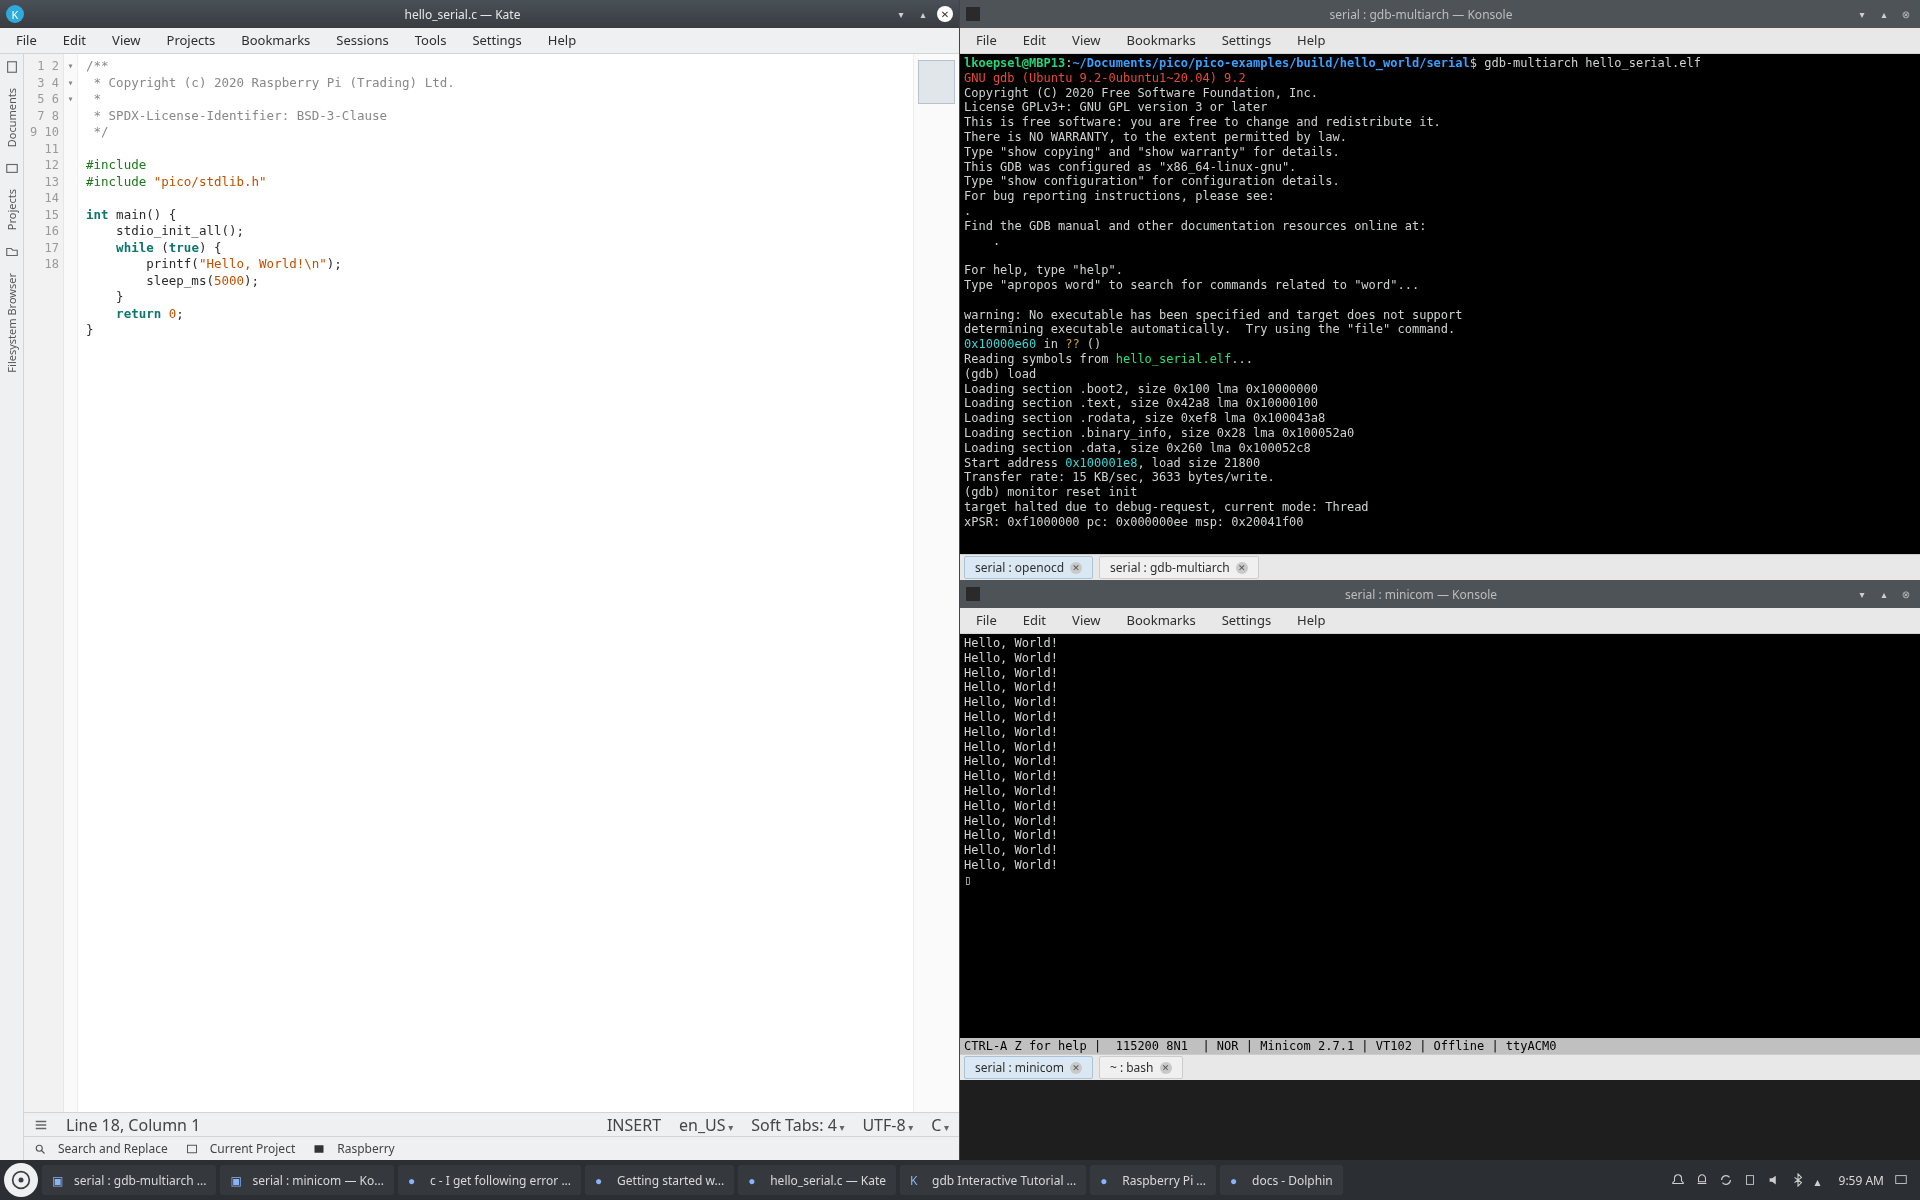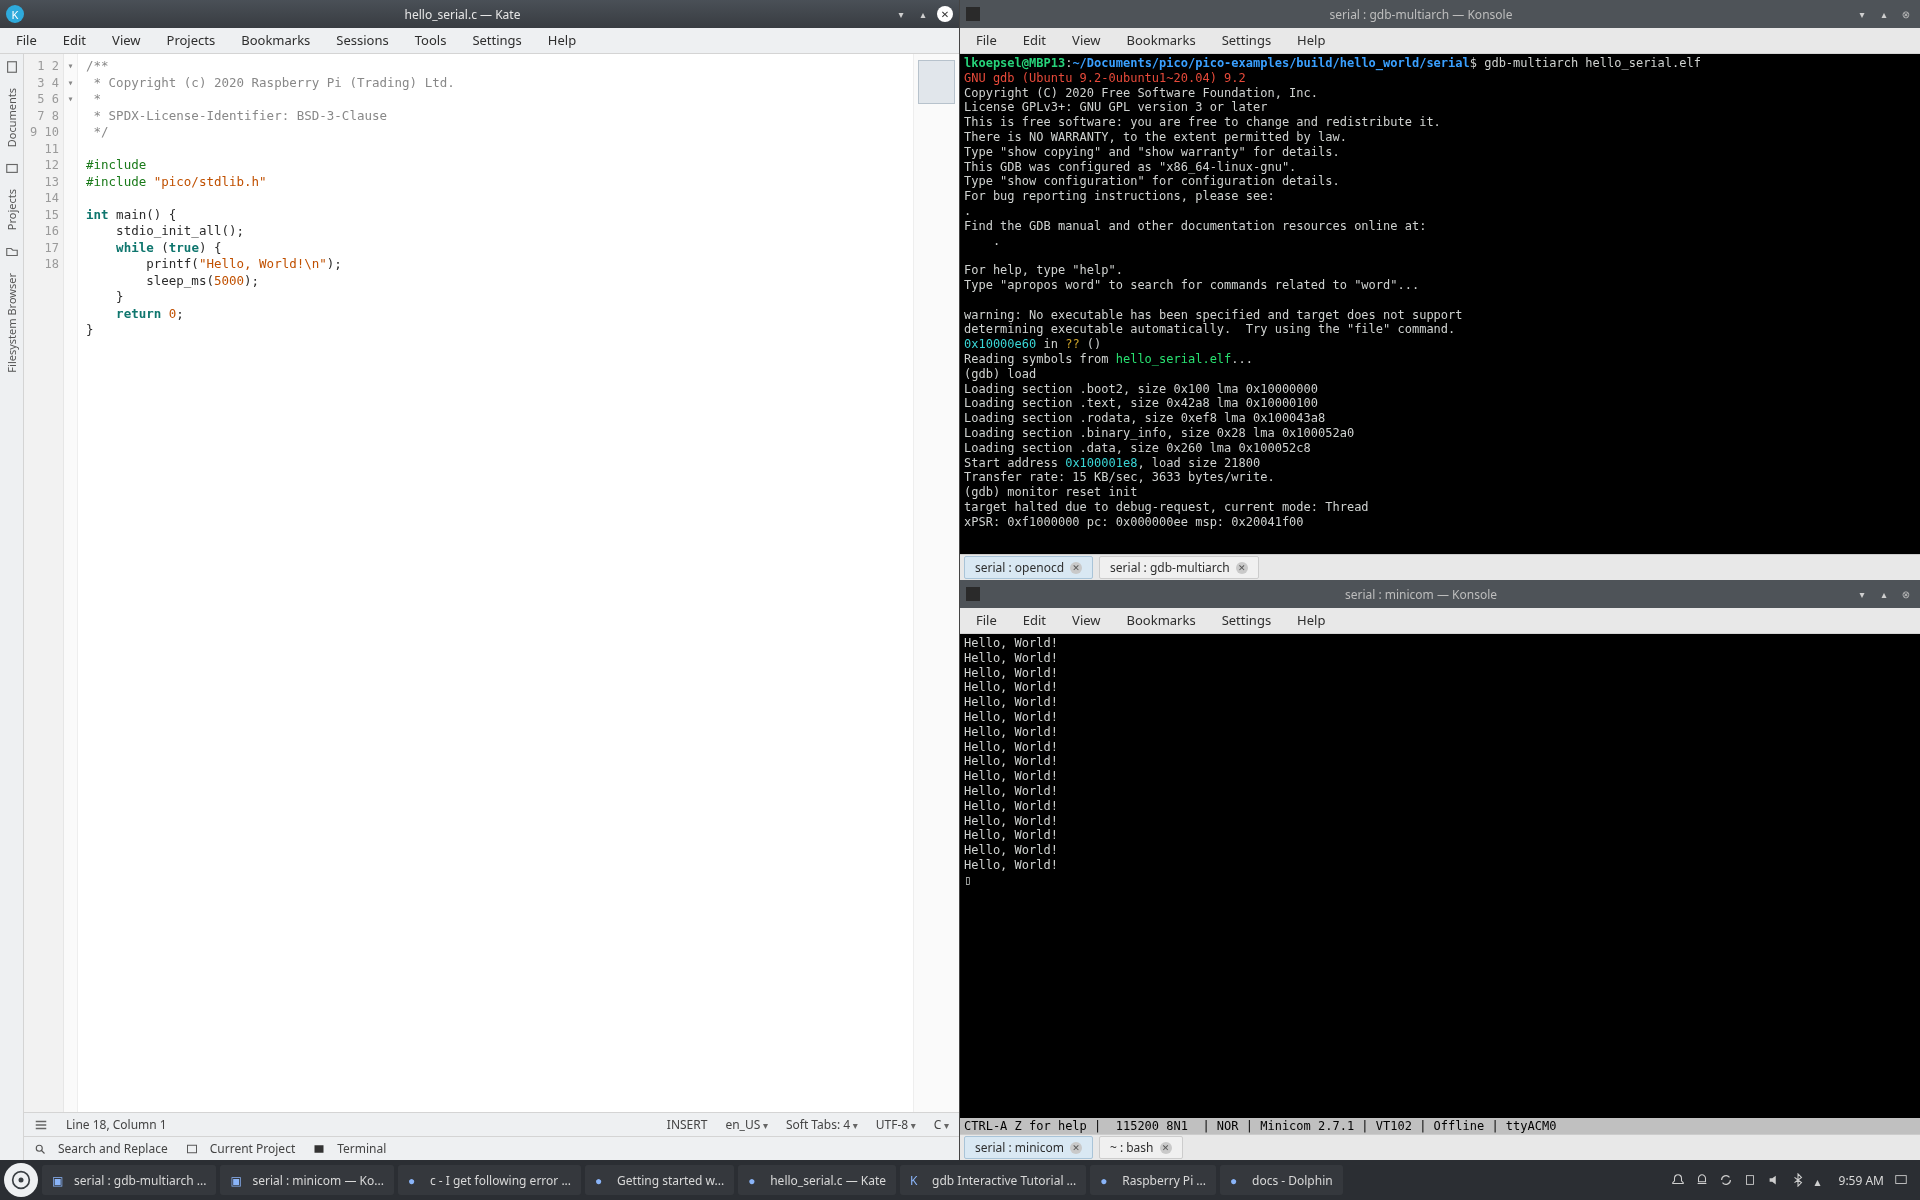--- a/index.html
+++ b/index.html
@@ -37,21 +37,21 @@
 .minimap { width: 46px; background: #fafafa; border-left: 1px solid #eee; position: relative; }
 .minimap .thumb { position: absolute; top: 6px; left: 4px; right: 4px; height: 44px; background: #e1e6eb; border: 1px solid #b7c2cc; }
 
 .kw { color: #0f766e; font-weight: bold; }
 .pre { color: #1a7a1a; }
 .str { color: #c05000; }
 .inc { color: #c05000; }
 .num { color: #c05000; }
 .cmt { color: #888; }
 
-.statusbar { height: 24px; background: #eef0f2; border-top: 1px solid #d4d4d4; display: flex; align-items: center; padding: 0 10px; font-size: 12px; color: #444; gap: 18px; }
+.statusbar { height: 24px; background: #eef0f2; border-top: 1px solid #d4d4d4; display: flex; align-items: center; padding: 0 10px; font-size: 16px; color: #444; gap: 18px; }
 .statusbar .grow { flex: 1; }
 .sb-drop::after { content: " \25BE"; color: #666; font-size: 10px; }
 
 .bottombar { height: 24px; background: #eef0f2; border-top: 1px solid #d4d4d4; display: flex; align-items: center; padding: 0 10px; font-size: 12px; color: #444; gap: 18px; }
 .bb-item { display: flex; align-items: center; gap: 12px; }
 .bb-ico { width: 12px; height: 12px; display: inline-block; }
 
 
 .konsole-gdb { position: absolute; left: 960px; top: 0; width: 960px; height: 580px; background: #1b1b1b; display: flex; flex-direction: column; }
 .titlebar-inactive { background: #4e5358; color: #bdbdbd; }
@@ -63,21 +63,21 @@
 .p-yellow { color: #cfa52a; }
 .p-host { color: #27d37a; font-weight: bold; }
 .p-path { color: #3aa0ff; font-weight: bold; }
 
 .konsole-tabs { height: 26px; background: #e8e8e8; border-top: 1px solid #ccc; display: flex; align-items: center; padding: 0 4px; gap: 6px; }
 .kt-tab { background: #d9e8f3; border: 1px solid #a9c4d8; padding: 2px 10px; font-size: 12px; border-radius: 2px; display: flex; align-items: center; gap: 6px; }
 .kt-tab.inactive { background: #f0f0f0; border-color: #ccc; }
 .kt-x { width: 12px; height: 12px; border-radius: 50%; background: #c9c9c9; color: #555; font-size: 9px; display: flex; align-items: center; justify-content: center; }
 
 
-.konsole-mini { position: absolute; left: 960px; top: 580px; width: 960px; height: 580px; background: #1b1b1b; display: flex; flex-direction: column; }
+.konsole-mini { position: absolute; left: 960px; top: 580px; width: 960px; height: 500px; background: #1b1b1b; display: flex; flex-direction: column; }
 .mini-status { background: #c0c0c0; color: #000; font-size: 12px; padding: 1px 4px; white-space: pre; }
 
 
 .taskbar { position: absolute; left: 0; bottom: 0; width: 1920px; height: 40px; background: #2b2e33; display: flex; align-items: center; padding: 0 4px; gap: 4px; color: #d8d8d8; font-size: 12px; }
 .start { width: 34px; height: 34px; border-radius: 50%; background: #eef0f2; display: flex; align-items: center; justify-content: center; color: #3a3f44; font-weight: bold; }
 .task { display: flex; align-items: center; gap: 6px; padding: 4px 10px; background: rgba(255,255,255,0.05); border-radius: 3px; max-width: 230px; height: 30px; }
 .task .ico { width: 16px; height: 16px; display: inline-block; }
 .task .lbl { white-space: nowrap; overflow: hidden; text-overflow: ellipsis; }
 .tray { margin-left: auto; display: flex; align-items: center; gap: 10px; padding-right: 8px; }
 .tray .t-ico { width: 14px; height: 14px; display: inline-block; color: #cfcfcf; }
@@ -229,21 +229,21 @@
               </svg>
             </span>
           <span>Current Project</span>
         </span>
         <span class="bb-item">
           <span class="bb-ico">
               <svg viewBox="0 0 16 16" width="12" height="12">
                 <rect x="2" y="3" width="12" height="10" fill="#333"></rect>
               </svg>
             </span>
-          <span>Terminal</span>
+          <span>Raspberry</span>
         </span>
       </div>
     </div>
   </div>
 </div>
 
 <div class="konsole-gdb">
   <div class="titlebar titlebar-inactive">
     <span class="tb-box"></span>
     <span class="tb-title">serial : gdb-multiarch — Konsole</span>

